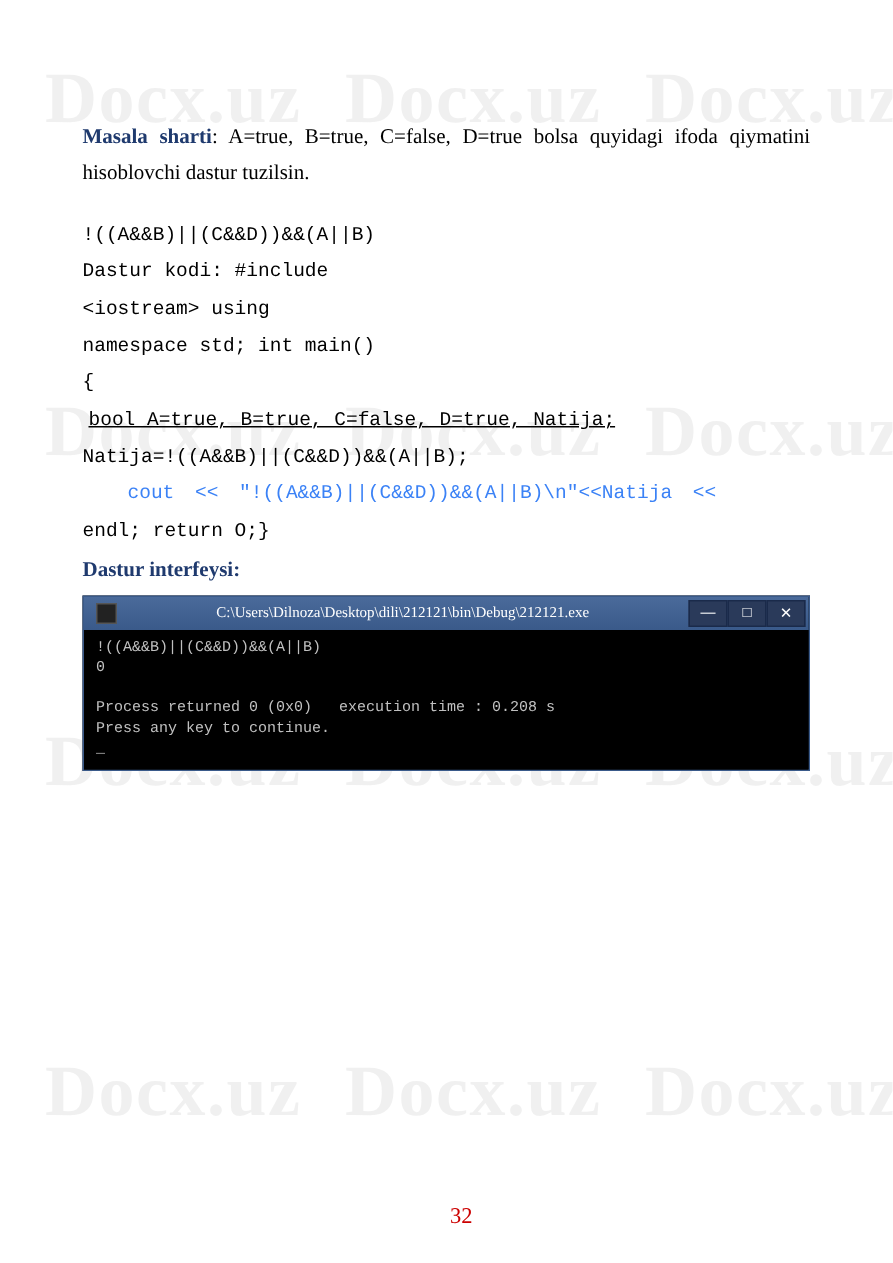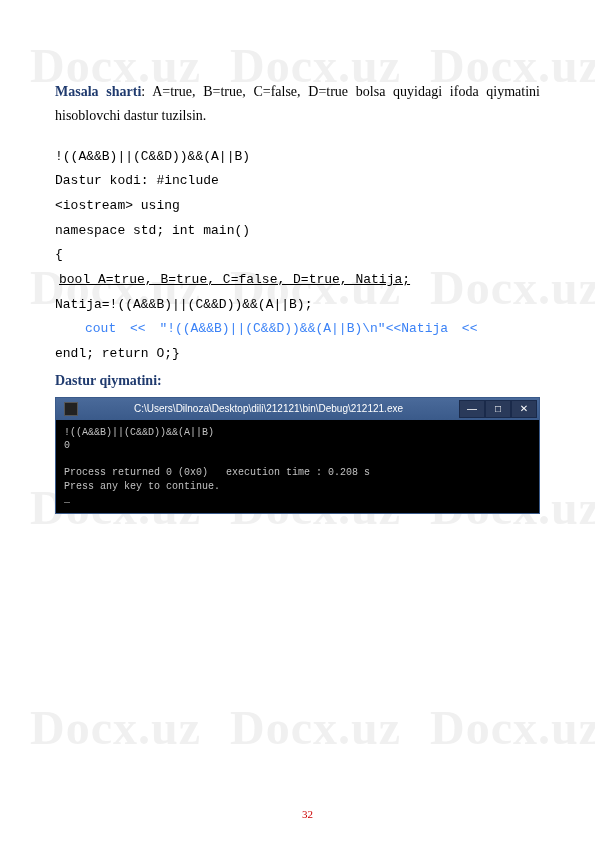--- a/index.html
+++ b/index.html
@@ -102,21 +102,21 @@
       background: linear-gradient(#4a6a9a, #3a5a8a);
       height: 22px;
       display: flex;
       align-items: center;
       justify-content: space-between;
       padding: 0 2px 0 8px;
     }
     .console-title {
       color: #fff;
       font-size: 10px;
-      font-family: Liberation Sans, sans-serif;
+      font-family: Liberation Serif, serif;
       flex: 1;
       text-align: center;
     }
     .console-icon {
       width: 14px;
       height: 14px;
       background: #222;
       border: 1px solid #555;
     }
     .window-controls {
@@ -148,21 +148,21 @@
       line-height: 1.35;
       white-space: pre;
     }
     .page-number {
       position: absolute;
       bottom: 22px;
       left: 0;
       right: 0;
       text-align: center;
       color: #cc0000;
-      font-size: 11px;
+      font-size: 15px;
       font-family: "Times New Roman", serif;
       padding-left: 20px;
     }
   </style>
 </head>
 <body>
 
 <div class="watermark wm-1">Docx.uz</div>
 <div class="watermark wm-2">Docx.uz</div>
 <div class="watermark wm-3">Docx.uz</div>
@@ -186,21 +186,21 @@
   <div class="code-text">!((A&amp;&amp;B)||(C&amp;&amp;D))&amp;&amp;(A||B)</div>
   <div class="code-text">Dastur kodi: #include</div>
   <div class="code-text">&lt;iostream&gt; using</div>
   <div class="code-text">namespace std; int main()</div>
   <div class="code-text">{</div>
   <div class="code-underline">bool A=true, B=true, C=false, D=true, Natija;</div>
   <div class="code-text">Natija=!((A&amp;&amp;B)||(C&amp;&amp;D))&amp;&amp;(A||B);</div>
   <div class="code-indent">cout &lt;&lt; "!((A&amp;&amp;B)||(C&amp;&amp;D))&amp;&amp;(A||B)\n"&lt;&lt;Natija &lt;&lt;</div>
   <div class="code-indent2">endl;   return O;}</div>
 
-  <div class="heading" style="margin-top:6px;">Dastur qiymatini:</div>
+  <div class="heading" style="margin-top:6px;">Dastur interfeysi:</div>
 
   <div class="console-window">
     <div class="console-titlebar">
       <div class="console-icon"></div>
       <div class="console-title">C:\Users\Dilnoza\Desktop\dili\212121\bin\Debug\212121.exe</div>
       <div class="window-controls">
         <div class="win-btn">—</div>
         <div class="win-btn">□</div>
         <div class="win-btn close">✕</div>
       </div>

